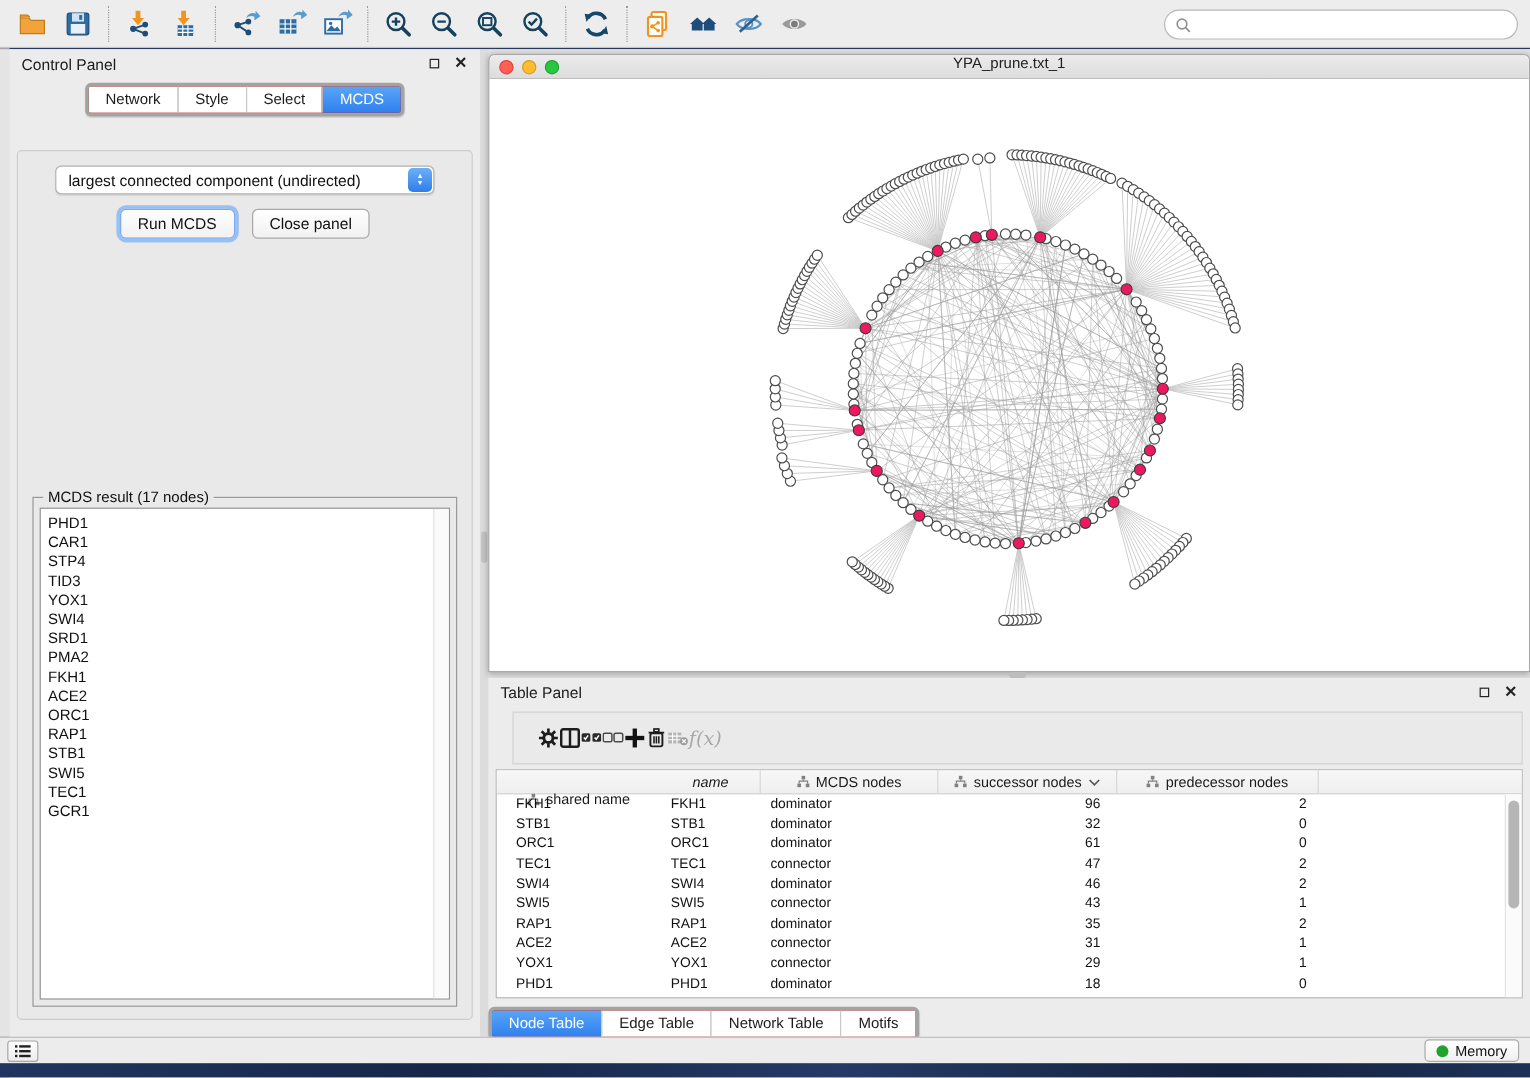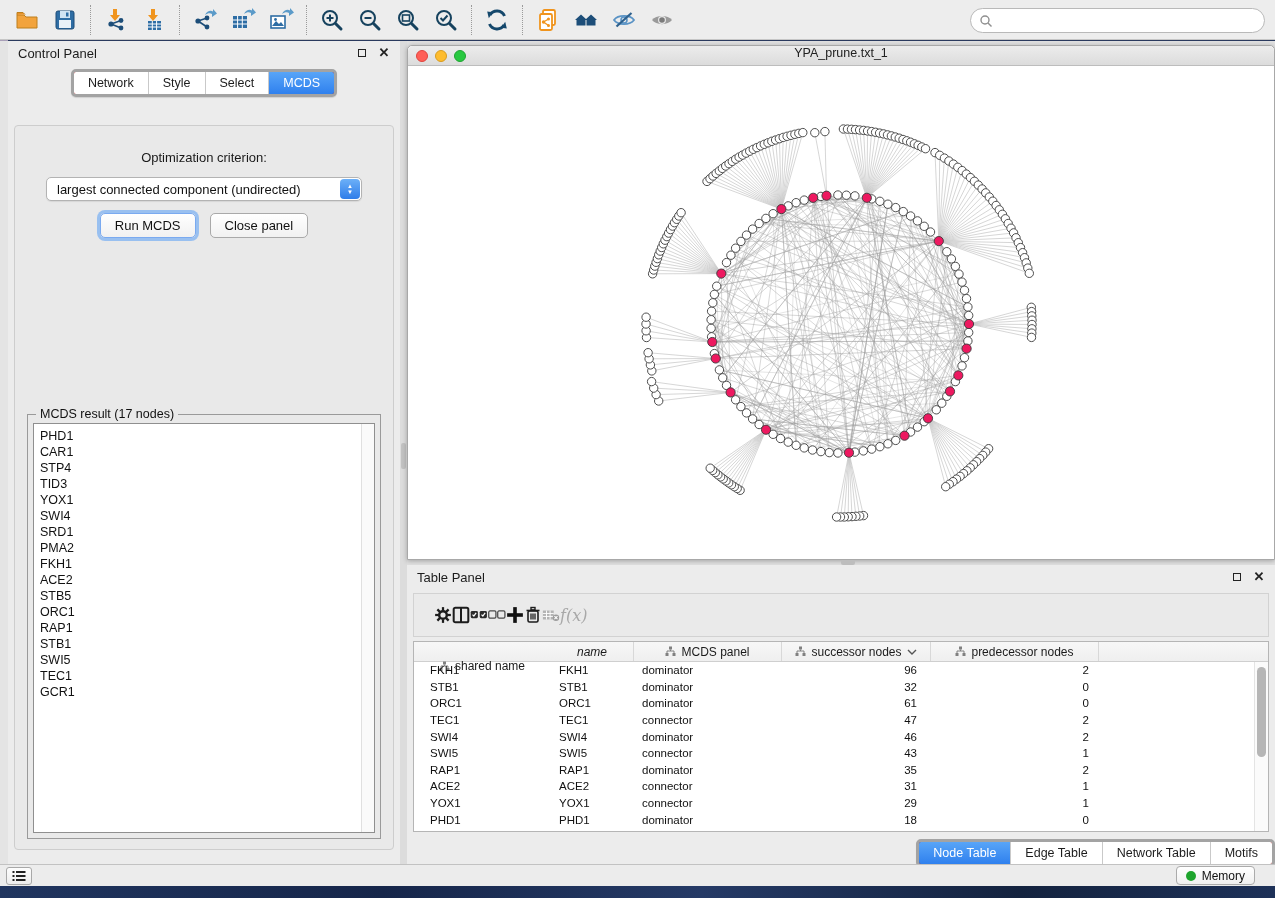--- a/index.html
+++ b/index.html
@@ -80,44 +80,44 @@
   .tl.yel { left:27px; background:#febc2e; border:1px solid #d89c1f; }
   .tl.grn { left:46px; background:#28c840; border:1px solid #1ea332; }
   .netview { position:absolute; left:0; top:20px; right:0; bottom:0; background:#fff; overflow:hidden; cursor:default; }
 
   
   .hsplit { position:absolute; left:0; right:0; top:519px; height:5px; cursor:row-resize; }
   .hsplit .grip { position:absolute; left:50%; top:0px; width:14px; height:5px; background:#bdbdbd; border-radius:2px; }
 
   
   .tpanel { position:absolute; left:0; right:0; top:524px; bottom:0; background:#ececec; }
-  .ttoolbar { position:absolute; left:6px; right:6px; top:28px; height:44px; background:#eaeaea;
+  .ttoolbar { position:absolute; left:20px; right:6px; top:28px; height:44px; background:#eaeaea;
     border:1px solid #d2d2d2; display:flex; align-items:center; padding-left:20px; }
   .ttb { border:none; background:transparent; cursor:pointer; display:flex; align-items:center; }
   .ttb svg { width:18px; height:18px; }
   .fx { font-family:"DejaVu Serif",serif; font-style:italic; font-size:16px; color:#a8a8a8; }
   .tablewrap { position:absolute; left:6px; right:6px; top:76px; height:191px; background:#fff;
     border:1px solid #b5b5b5; }
   .thead { display:flex; height:20px; background:linear-gradient(#f7f7f7,#efefef); border-bottom:1px solid #cfcfcf; }
   .th { display:flex; align-items:center; justify-content:center; gap:5px; font-size:12px; color:#1b1b1b;
     border-right:1px solid #d8d8d8; position:relative; cursor:pointer; }
   .th svg.tree { width:11px; height:11px; flex:none; }
   .tbody { position:absolute; left:0; right:14px; top:20px; bottom:0; overflow:hidden; }
   .trow { display:flex; height:16.6px; align-items:center; font-size:11.5px; color:#111; cursor:default; }
   .td { padding:0 8px; white-space:nowrap; overflow:hidden; }
   .tscroll { position:absolute; right:0; top:20px; bottom:0; width:14px; background:#fbfbfb; border-left:1px solid #e4e4e4; }
   .tthumb { position:absolute; left:2px; top:5px; width:9px; height:90px; background:#b6b6b6; border-radius:5px; }
-  .btabs-row { position:absolute; left:0; right:0; top:274px; display:flex; justify-content:flex-end; }
+  .btabs-row { position:absolute; left:0; right:0; top:274px; display:flex; justify-content:flex-start; }
 
   
   .statusbar { position:absolute; left:0; right:0; top:864px; height:22px; background:#ececec;
     border-top:1px solid #c2c2c2; display:flex; align-items:center; z-index:4; }
   .listbtn { margin-left:6px; width:26px; height:18px; background:linear-gradient(#fdfdfd,#ededed);
     border:1px solid #a8a8a8; border-radius:3px; display:flex; align-items:center; justify-content:center; cursor:pointer; }
-  .membtn { margin-left:auto; margin-right:20px; height:19px; padding:0 9px; display:flex; align-items:center;
+  .membtn { margin-left:auto; margin-right:9px; height:19px; padding:0 9px; display:flex; align-items:center;
     gap:6px; background:linear-gradient(#ffffff,#f0f0f0); border:1px solid #ababab; border-radius:4px;
     font-size:12px; color:#111; cursor:pointer; }
   .memdot { width:10px; height:10px; border-radius:50%; background:#1fa52e; }
 </style>
 </head>
 <body>
 
 <div class="screen">
   <div class="wall-left"></div>
   <div class="wall-bottom"></div>
@@ -283,21 +283,20 @@
       </div>
       <div class="seg-row">
         <div class="seg">
           <button class="sbtn">Network</button>
           <button class="sbtn">Style</button>
           <button class="sbtn">Select</button>
           <button class="sbtn active">MCDS</button>
         </div>
       </div>
       <div class="cbody">
-        <div class="optlabel">Optimization criterion:</div>
         <div class="dropdown">
           <span>largest connected component (undirected)</span>
           <span class="dd-step">
               <span>▲</span>
               <span>▼</span>
             </span>
         </div>
         <div class="btnrow">
           <button class="mbtn focusring">Run MCDS</button>
           <button class="mbtn">Close panel</button>
@@ -309,21 +308,20 @@
                 <div>PHD1</div>
                 <div>CAR1</div>
                 <div>STP4</div>
                 <div>TID3</div>
                 <div>YOX1</div>
                 <div>SWI4</div>
                 <div>SRD1</div>
                 <div>PMA2</div>
                 <div>FKH1</div>
                 <div>ACE2</div>
-                <div>STB5</div>
                 <div>ORC1</div>
                 <div>RAP1</div>
                 <div>STB1</div>
                 <div>SWI5</div>
                 <div>TEC1</div>
                 <div>GCR1</div>
               </div>
             <div class="rscroll"></div>
           </div>
         </div>
@@ -1123,21 +1121,21 @@
               <div class="th" style="width: 83px; font-style: italic;">
                 <span>name</span>
               </div>
               <div class="th" style="width: 148px;">
                 <svg viewBox="0 0 11 11" class="tree">
                   <rect x="4" y="0.5" width="3" height="3" fill="#808080"></rect>
                   <path d="M5.5 3.5 V5 M2 7 V5 H9 V7" stroke="#808080" fill="none" stroke-width="1"></path>
                   <rect x="0.5" y="7" width="3" height="3" fill="#808080"></rect>
                   <rect x="7.5" y="7" width="3" height="3" fill="#808080"></rect>
                 </svg>
-                <span>MCDS panel</span>
+                <span>MCDS nodes</span>
               </div>
               <div class="th" style="width: 149px;">
                 <svg viewBox="0 0 11 11" class="tree">
                   <rect x="4" y="0.5" width="3" height="3" fill="#808080"></rect>
                   <path d="M5.5 3.5 V5 M2 7 V5 H9 V7" stroke="#808080" fill="none" stroke-width="1"></path>
                   <rect x="0.5" y="7" width="3" height="3" fill="#808080"></rect>
                   <rect x="7.5" y="7" width="3" height="3" fill="#808080"></rect>
                 </svg>
                 <span>successor nodes</span>
                 <svg viewBox="0 0 10 6" width="10" height="6">

